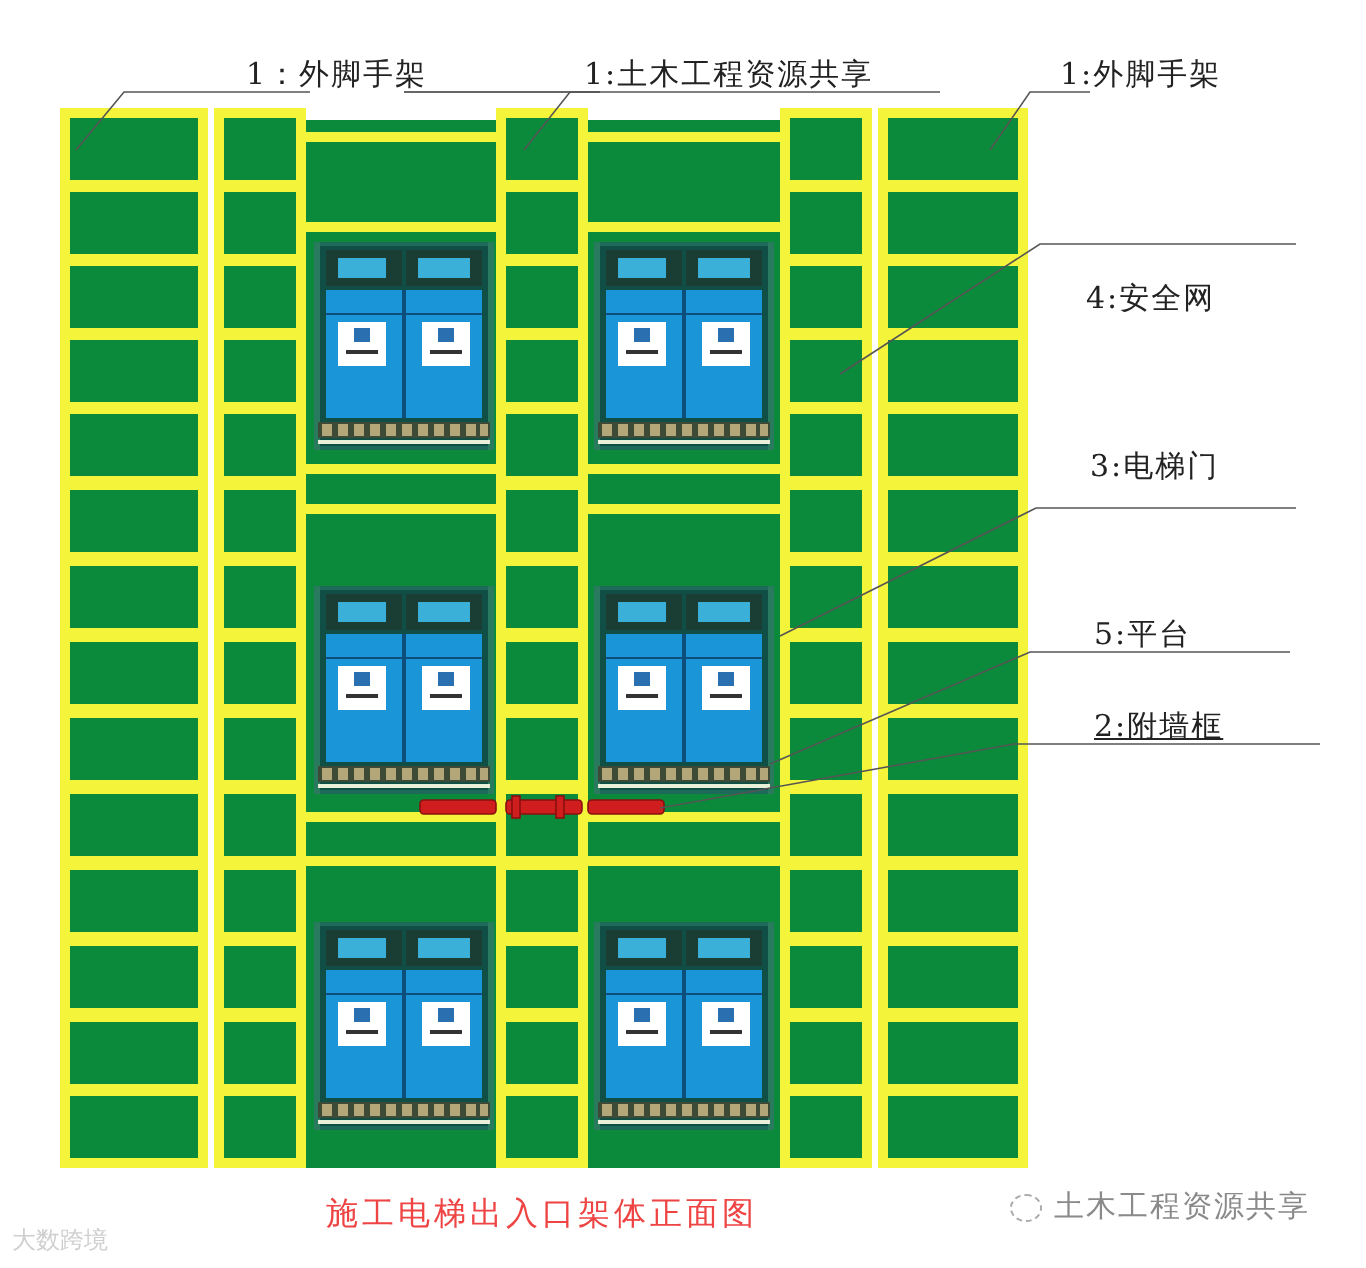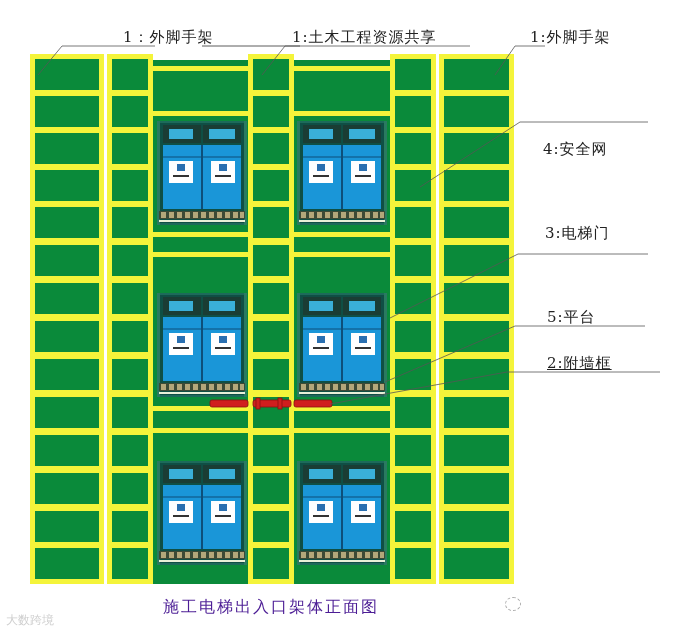--- a/index.html
+++ b/index.html
@@ -1,19 +1,19 @@
 <!DOCTYPE html>
 <html><head>
 <meta charset="utf-8">
 <style>
   html, body { margin: 0; padding: 0; background: #ffffff; }
   body { width: 683px; height: 634px; position: relative; overflow: hidden; font-family: "DejaVu Serif", "Liberation Serif", serif; }
   #canvas { position: absolute; left: 0; top: 0; }
   .label { position: absolute; font-size: 15px; color: #222; white-space: nowrap; letter-spacing: 1px; }
-  .caption { position: absolute; left: 163px; top: 597px; font-size: 16px; color: #4c1d95; letter-spacing: 2px; font-family: "DejaVu Sans", "Liberation Sans", sans-serif; text-align: center; }
+  .caption { position: absolute; left: 163px; top: 597px; font-size: 16px; color: #ef4444; letter-spacing: 2px; font-family: "DejaVu Sans", "Liberation Sans", sans-serif; text-align: center; }
   .wm-left { position: absolute; left: 6px; top: 612px; font-size: 12px; color: #cfcfcf; font-family: Liberation Serif, serif; }
   .wm-right { position: absolute; left: 505px; top: 594px; font-size: 15px; color: #8a8a8a; font-family: "DejaVu Sans", "Liberation Sans", sans-serif; letter-spacing: 1px; }
   .wm-icon { display: inline-block; width: 14px; height: 12px; border: 1px dashed #aaa; border-radius: 50%; vertical-align: middle; margin-right: 6px; }
 </style>
 </head>
 <body>
 
 <svg id="canvas" width="683" height="634" viewBox="0 0 683 634" xmlns="http://www.w3.org/2000/svg">
   <defs>
     <g id="cage">
@@ -216,14 +216,14 @@
 <div class="label" style="left:545px; top:224px;">3:电梯门</div>
 <div class="label" style="left:547px; top:308px;">5:平台</div>
 <div class="label" style="left:547px; top:354px;text-decoration:underline;">2:附墙框</div>
 
 <div class="caption">施工电梯出入口架体正面图</div>
 
 <div class="wm-left">
   <span>大数跨境</span>
 </div>
 <div class="wm-right">
-  <span class="wm-icon"></span>
+  <span class="wm-icon"></span><span>土木工程资源共享</span>
 </div>
 
 </body></html>

